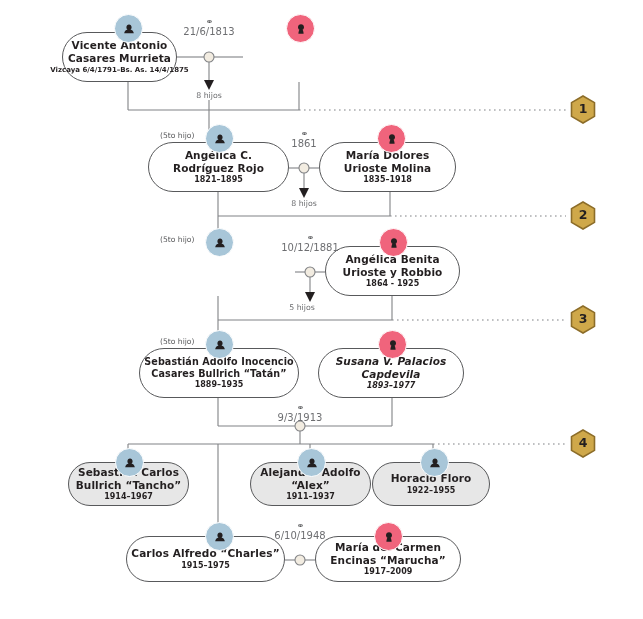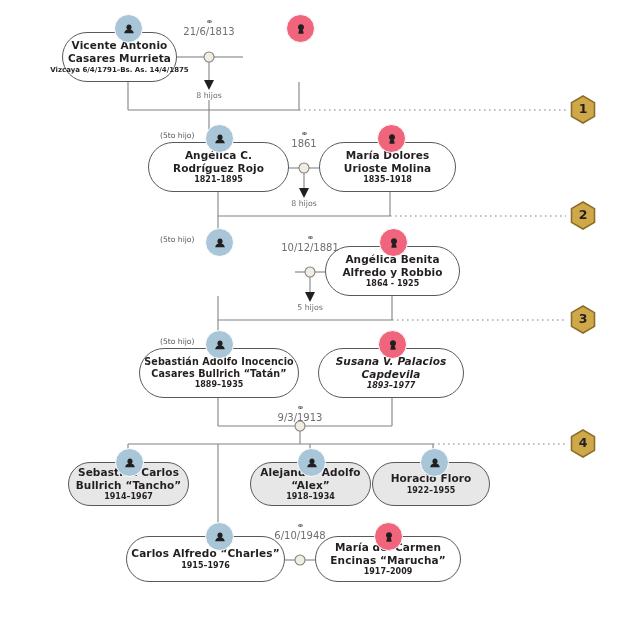--- a/index.html
+++ b/index.html
@@ -214,35 +214,35 @@
   <div class="ord" style="left:160px;top:235px;">(5to hijo)</div>
   <div class="av m" style="left:205px;top:228px;">
     <svg width="16" height="16" viewBox="0 0 16 16">
         <path d="M8 3.4c1.5 0 2.6 1.2 2.6 2.8 0 1.1-.5 2-1.2 2.4 1.9.5 3.2 1.9 3.4 3.6H3.2c.2-1.7 1.5-3.1 3.4-3.6C5.9 8.2 5.4 7.3 5.4 6.2 5.4 4.6 6.5 3.4 8 3.4z" fill="#231f20"></path>
       </svg>
   </div>
 
   <div class="node" style="left:325px;top:246px;width:135px;height:50px;">
     <div class="pill">
       <div class="nm">Angélica Benita</div>
-      <div class="nm">Alfredo y Robbio</div>
+      <div class="nm">Urioste y Robbio</div>
       <div class="dt">1864 - 1925</div>
     </div>
   </div>
   <div class="av f" style="left:379px;top:228px;">
     <svg width="16" height="16" viewBox="0 0 16 16">
         <path d="M8 3.2c1.7 0 3 1.3 3 3 0 1.2-.6 2.1-1.5 2.6.3.2.5.5.6.9.4 1.3.5 2.3.5 3.1H5.4c0-.8.1-1.8.5-3.1.1-.4.3-.7.6-.9C5.6 8.3 5 7.4 5 6.2c0-1.7 1.3-3 3-3z" fill="#231f20"></path>
       </svg>
   </div>
 
   <div class="mar" style="left:281px;top:234px;width:58px;">
     <span class="sym">⚭</span>
     <span class="dte">10/12/1881</span>
   </div>
-  <div class="kids" style="left:281px;top:303px;width:58px;">5 hijos</div>
+  <div class="kids" style="left:273px;top:303px;width:58px;">5 hijos</div>
 
   <div class="node" style="left:139px;top:348px;width:160px;height:50px;">
     <div class="pill">
       <div class="nm sm">Sebastián Adolfo Inocencio</div>
       <div class="nm sm">Casares Bullrich “Tatán”</div>
       <div class="dt">1889–1935</div>
     </div>
   </div>
   <div class="ord" style="left:160px;top:337px;">(5to hijo)</div>
   <div class="av m" style="left:205px;top:330px;">
@@ -279,21 +279,21 @@
   <div class="av m" style="left:115px;top:448px;">
     <svg width="16" height="16" viewBox="0 0 16 16">
         <path d="M8 3.4c1.5 0 2.6 1.2 2.6 2.8 0 1.1-.5 2-1.2 2.4 1.9.5 3.2 1.9 3.4 3.6H3.2c.2-1.7 1.5-3.1 3.4-3.6C5.9 8.2 5.4 7.3 5.4 6.2 5.4 4.6 6.5 3.4 8 3.4z" fill="#231f20"></path>
       </svg>
   </div>
 
   <div class="node" style="left:250px;top:462px;width:121px;height:44px;">
     <div class="pill grey">
       <div class="nm">Alejandro Adolfo</div>
       <div class="nm">“Alex”</div>
-      <div class="dt">1918–1934</div>
+      <div class="dt">1911–1937</div>
     </div>
   </div>
   <div class="av m" style="left:297px;top:448px;">
     <svg width="16" height="16" viewBox="0 0 16 16">
         <path d="M8 3.4c1.5 0 2.6 1.2 2.6 2.8 0 1.1-.5 2-1.2 2.4 1.9.5 3.2 1.9 3.4 3.6H3.2c.2-1.7 1.5-3.1 3.4-3.6C5.9 8.2 5.4 7.3 5.4 6.2 5.4 4.6 6.5 3.4 8 3.4z" fill="#231f20"></path>
       </svg>
   </div>
 
   <div class="node" style="left:372px;top:462px;width:118px;height:44px;">
     <div class="pill grey">
@@ -303,21 +303,21 @@
   </div>
   <div class="av m" style="left:420px;top:448px;">
     <svg width="16" height="16" viewBox="0 0 16 16">
         <path d="M8 3.4c1.5 0 2.6 1.2 2.6 2.8 0 1.1-.5 2-1.2 2.4 1.9.5 3.2 1.9 3.4 3.6H3.2c.2-1.7 1.5-3.1 3.4-3.6C5.9 8.2 5.4 7.3 5.4 6.2 5.4 4.6 6.5 3.4 8 3.4z" fill="#231f20"></path>
       </svg>
   </div>
 
   <div class="node" style="left:126px;top:536px;width:159px;height:46px;">
     <div class="pill">
       <div class="nm">Carlos Alfredo “Charles”</div>
-      <div class="dt">1915–1976</div>
+      <div class="dt">1915–1975</div>
     </div>
   </div>
   <div class="av m" style="left:205px;top:522px;">
     <svg width="16" height="16" viewBox="0 0 16 16">
         <path d="M8 3.4c1.5 0 2.6 1.2 2.6 2.8 0 1.1-.5 2-1.2 2.4 1.9.5 3.2 1.9 3.4 3.6H3.2c.2-1.7 1.5-3.1 3.4-3.6C5.9 8.2 5.4 7.3 5.4 6.2 5.4 4.6 6.5 3.4 8 3.4z" fill="#231f20"></path>
       </svg>
   </div>
 
   <div class="node" style="left:315px;top:536px;width:146px;height:46px;">
     <div class="pill">

